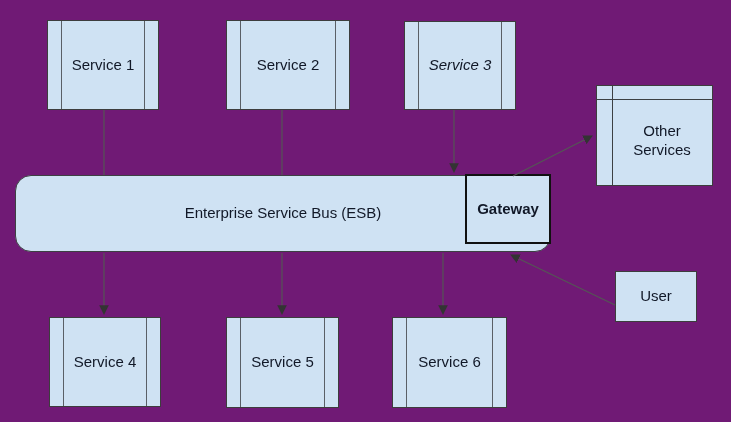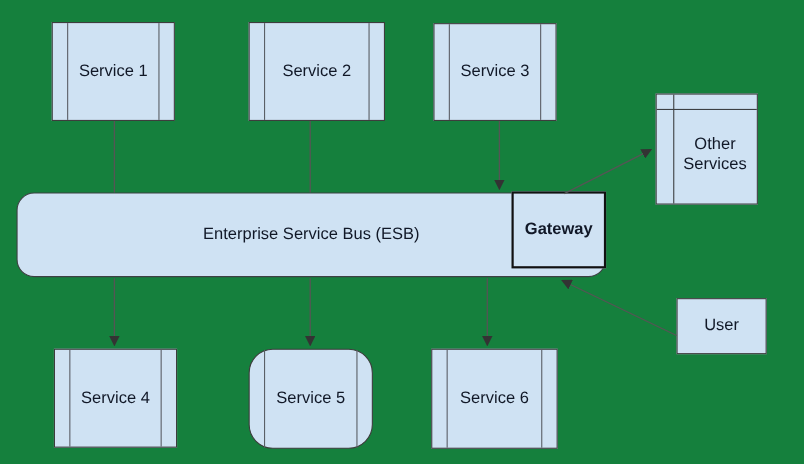--- a/index.html
+++ b/index.html
@@ -1,18 +1,18 @@
 <!DOCTYPE html>
 <html><head>
 <meta charset="utf-8">
 <style>
   html,body { margin:0; padding:0; background:#ffffff; }
   body { font-family:"Liberation Sans", sans-serif; }
   #canvas {
-    position:relative; width:731px; height:422px; background:#15803d; overflow:hidden;
+    position:relative; width:731px; height:422px; background:#701a75; overflow:hidden;
   }
   .node {
     position:absolute; box-sizing:border-box;
     background:#cfe2f3; border:1px solid #3d3d3d;
     display:flex; align-items:center; justify-content:center;
     font-size:15px; color:#111827; text-align:center; line-height:1.25;
   }
   
   .service .strips {
     position:absolute; top:0; bottom:0; left:13px; right:13px;
@@ -25,39 +25,39 @@
     left:15px; top:175px; width:536px; height:77px;
     border-radius:16px; border:1.4px solid #3d4043;
     font-weight:normal; font-size:15px;
   }
   
   #gateway {
     left:465px; top:174px; width:86px; height:70px;
     border:2px solid #111111; font-weight:bold; font-size:15px;
   }
   
-  #other-services { left:596px; top:85px; width:93px; height:101px; }
+  #other-services { left:596px; top:85px; width:117px; height:101px; }
   #other-services .h-rule {
     position:absolute; left:0; right:0; top:13px; height:0;
     border-top:1px solid #3d4043; pointer-events:none;
   }
   #other-services .v-rule {
     position:absolute; top:0; bottom:0; left:15px; width:0;
     border-left:1px solid #3d4043; pointer-events:none;
   }
   #other-services .label {
     position:relative; z-index:2; width:80px; margin-left:15px; margin-top:10px;
   }
   #user { left:615px; top:271px; width:82px; height:51px; }
   
   #service1 { left:47px;  top:20px;  width:112px; height:90px; }
   #service2 { left:226px; top:20px;  width:124px; height:90px; }
-  #service3 { left:394px; top:21px;  width:112px; height:89px; }
+  #service3 { left:404px; top:21px;  width:112px; height:89px;font-style:italic; }
   #service4 { left:49px;  top:317px; width:112px; height:90px; }
-  #service5 { left:226px; top:317px; width:113px; height:91px;border-radius:22px; }
+  #service5 { left:226px; top:317px; width:113px; height:91px; }
   #service6 { left:392px; top:317px; width:115px; height:91px;text-align:right; }
   
   #connectors {
     position:absolute; left:0; top:0; width:731px; height:422px;
     pointer-events:none; z-index:5;
   }
 </style>
 </head>
 <body>
 

